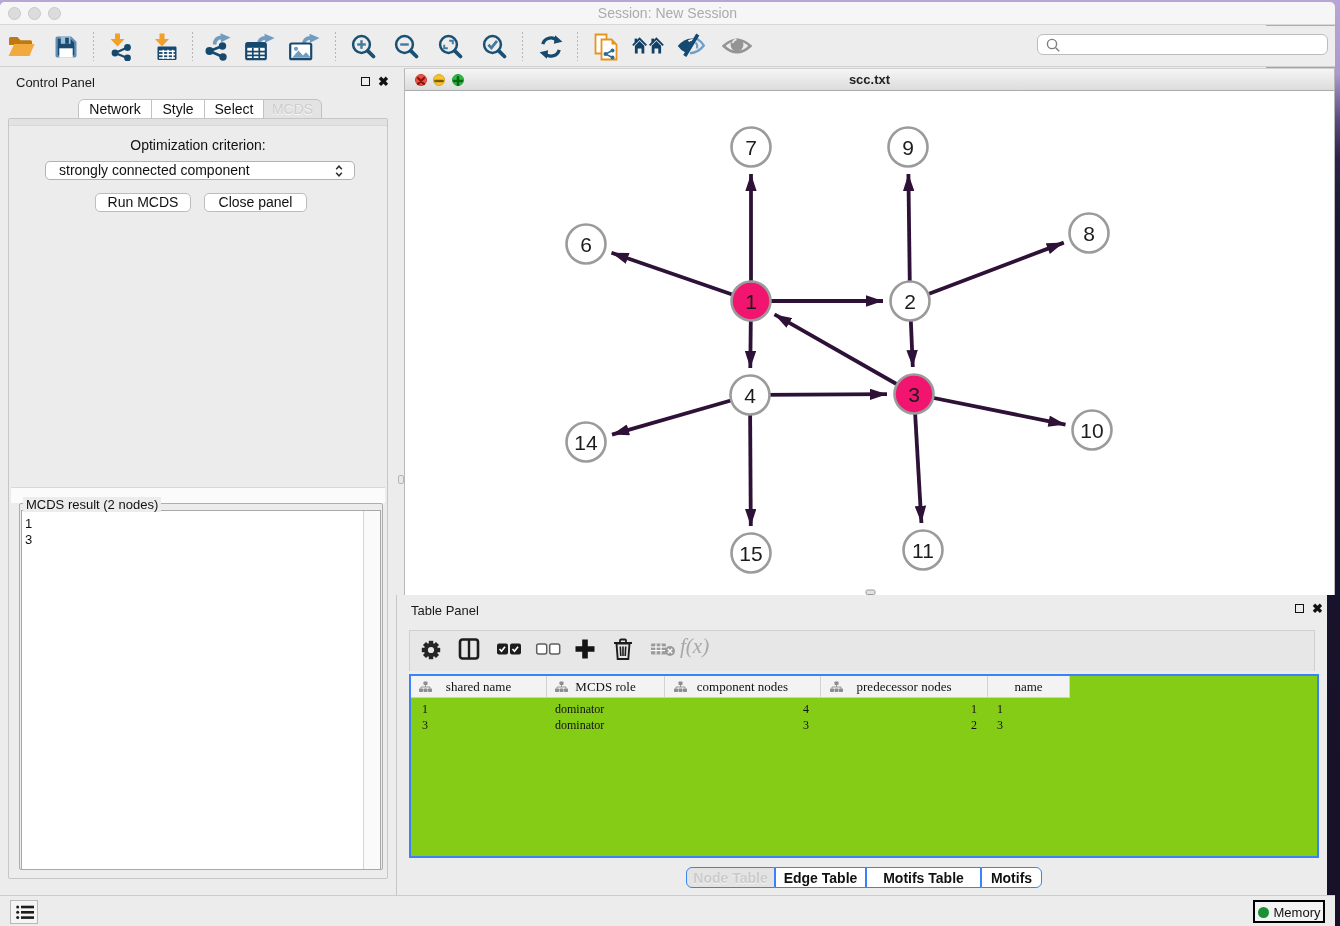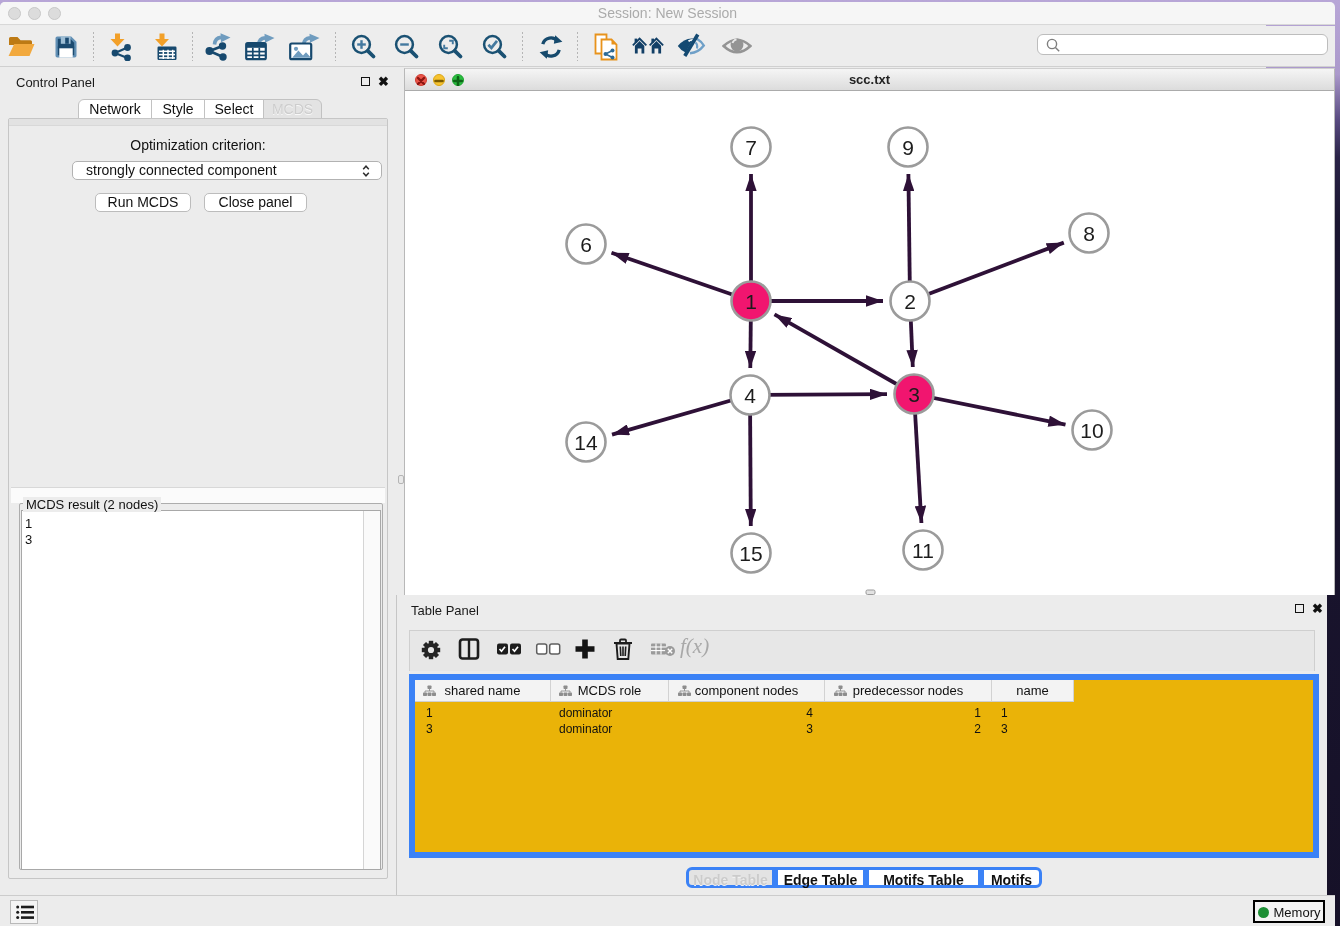--- a/index.html
+++ b/index.html
@@ -28,21 +28,21 @@
   .panhead { position:absolute; font-size:13px; color:#1a1a1a; }
   .float-ic { position:absolute; width:9px; height:9px; border:1.5px solid #111; }
   .close-x { position:absolute; font-size:13px; font-weight:bold; color:#111; }
   .tab { position:absolute; top:31px; height:20px; background:#fff; border:1px solid #c2c2c2;
     font-size:14px; color:#111; text-align:center; line-height:19px; }
   #tabpanel { position:absolute; left:8px; top:50px; width:380px; height:761px;
     background:#ececec; border:1px solid #c6c6c6; border-radius:2px; }
   .ctext { position:absolute; width:100%; text-align:center; font-size:14px; color:#111; }
   #dropdown { position:absolute; left:36px; top:42px; width:310px; height:19px;
     background:#fff; border:1px solid #b2b2b2; border-radius:5px;
-    font-size:14px; color:#111; line-height:17px; padding-left:13px;margin-left:27px; }
+    font-size:14px; color:#111; line-height:17px; padding-left:13px; }
   .btn { position:absolute; top:74px; height:19px; background:#fff; border:1px solid #bcbcbc;
     border-radius:5px; font-size:14px; color:#111; text-align:center; line-height:17px; }
   #resultbox { position:absolute; left:10px; top:384px; width:364px; height:367px;
     border:1px solid #adadad; border-radius:2px; }
   #resultlbl { position:absolute; left:14px; top:378px; background:#ececec; padding:0 3px;
     font-size:13px; color:#111; }
   #resultwhite { position:absolute; left:1px; top:6px; width:360px; height:360px;
     background:#fff; border:1px solid #a8a8a8; font-size:13px; color:#111; }
   #resultscroll { position:absolute; right:0; top:0; width:17px; height:100%;
     background:#fafafa; border-left:1px solid #d5d5d5; }
@@ -53,26 +53,26 @@
     background:linear-gradient(#f5f5f5,#dcdcdc); border-bottom:1px solid #ababab;
     font-size:13px; font-weight:bold; color:#222; text-align:center; line-height:22px; }
   .mac { position:absolute; top:5px; width:12px; height:12px; border-radius:50%;
     text-align:center; line-height:12px; font-size:9px; font-weight:bold; }
   #graph { position:absolute; left:0; top:23px; }
   
   #tpanel { position:absolute; left:396px; top:593px; width:931px; height:300px; background:#ececec; border-left:1px solid #c6c6c6;}
   #ttool { position:absolute; left:12px; top:35px; width:906px; height:41px;
     background:#e7e7e7; border:1px solid #cfcfcf; border-bottom:none; }
   #ttable { position:absolute; left:12px; top:79px; width:910px; height:184px;
-    background:#eab308; border:6px solid #3b82f6; }
+    background:#84cc16; border:2px solid #3b82f6;font-family:Liberation Serif, serif; }
   .th { position:absolute; top:0; height:22px; background:#f3f3f3;
     border-right:1px solid #d2d2d2; border-bottom:1px solid #cfcfcf;
     font-size:13px; color:#111; text-align:center; line-height:22px; }
   .td { position:absolute; font-size:12px; color:#111; height:16px; line-height:16px; }
-  .btab { position:absolute; top:272px; height:21px; background:#fff; border:3px solid #3b82f6;
+  .btab { position:absolute; top:272px; height:21px; background:#fff; border:1px solid #3b82f6;
     font-size:14px; font-weight:bold; color:#111; text-align:center; line-height:20px; }
   
   #statusbar { position:absolute; left:0; top:893px; width:1335px; height:31px;
     background:#ececec; border-top:1px solid #cccccc; }
   #memorybtn { position:absolute; right:10px; top:4px; width:72px; height:23px;
     background:#f4f4f4; border:2px solid #000000; font-size:13px; color:#111;
     text-align:center; line-height:21px; }
   #listbtn { position:absolute; left:10px; top:4px; width:28px; height:24px;
     background:#f4f4f4; border:1px solid #b9b9b9; }
 </style>

